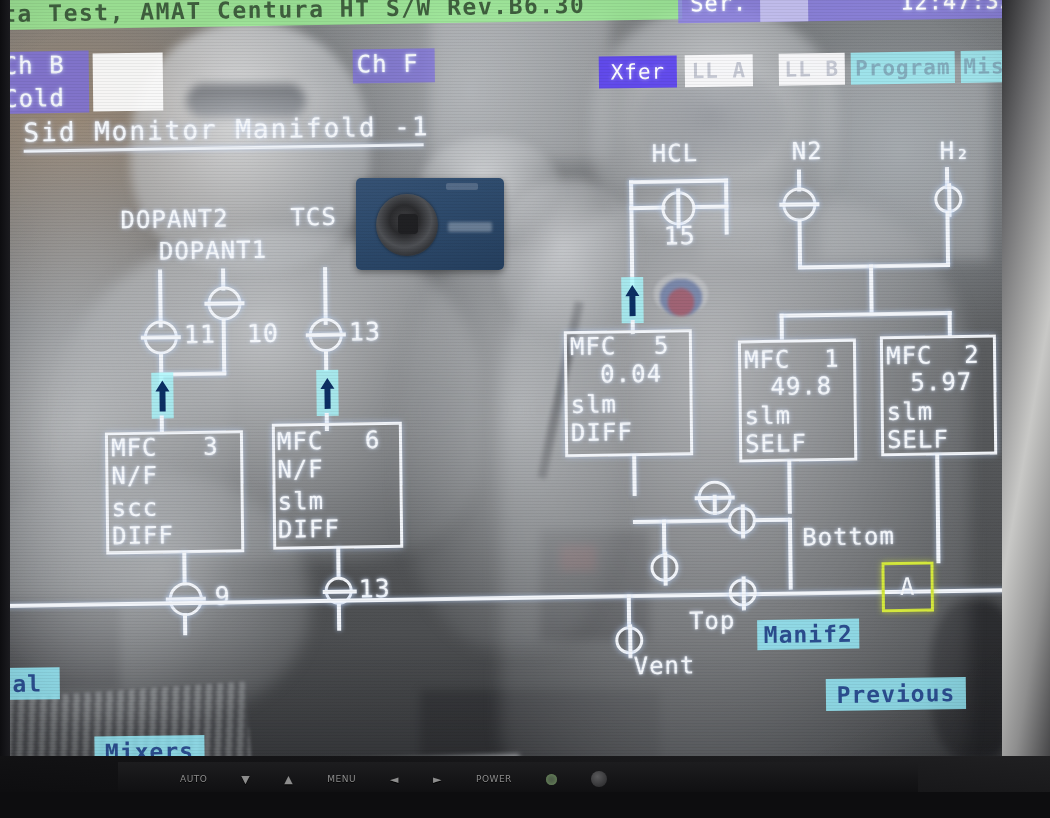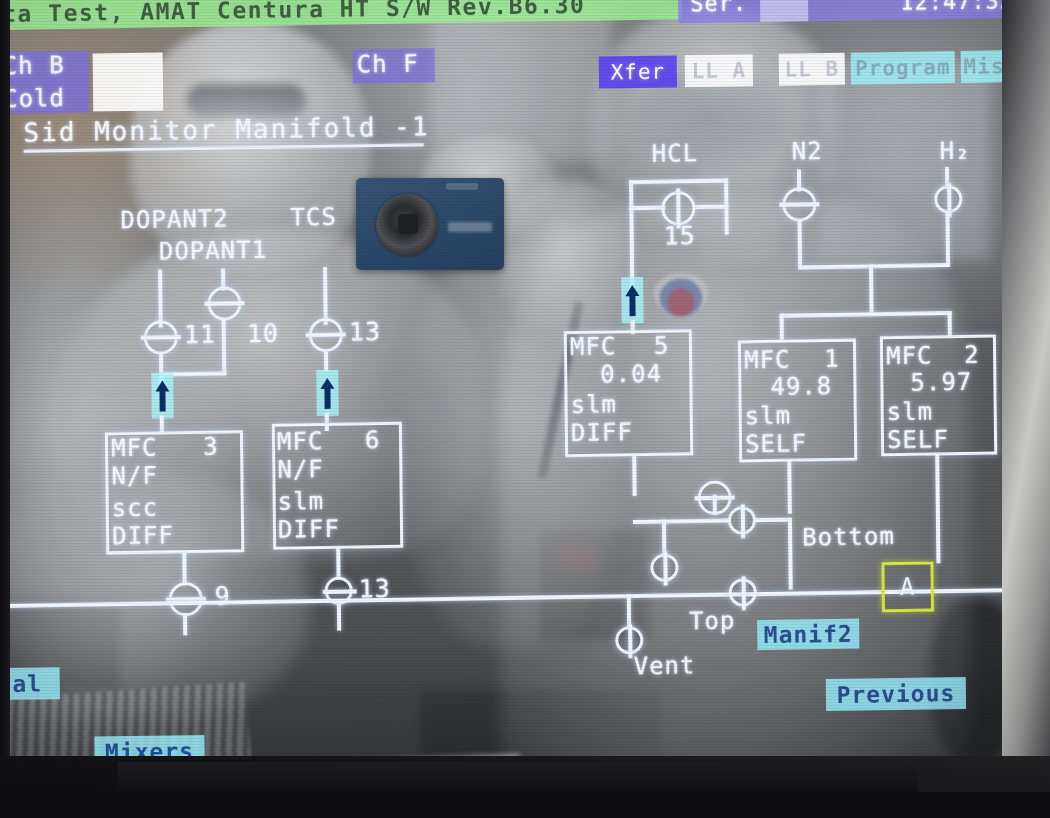--- a/index.html
+++ b/index.html
@@ -436,14 +436,25 @@
 
   </div>
 
   <div class="scan"></div>
   <div class="vignette"></div>
 
   <div class="bezel-right"></div>
   <div class="bezel-left-edge"></div>
   <div class="bezel-bottom"></div>
   <div class="bezel-bottom-inner"></div>
+  <div class="osd-row">
+    <span class="osd-btn">AUTO</span>
+    <span class="osd-btn glyph">▼</span>
+    <span class="osd-btn glyph">▲</span>
+    <span class="osd-btn">MENU</span>
+    <span class="osd-btn glyph">◄</span>
+    <span class="osd-btn glyph">►</span>
+    <span class="osd-btn">POWER</span>
+    <span class="osd-led"></span>
+    <span class="osd-pwr"></span>
+  </div>
   <div class="bezel-bottom-strip"></div>
 </div>
 
 </body></html>

